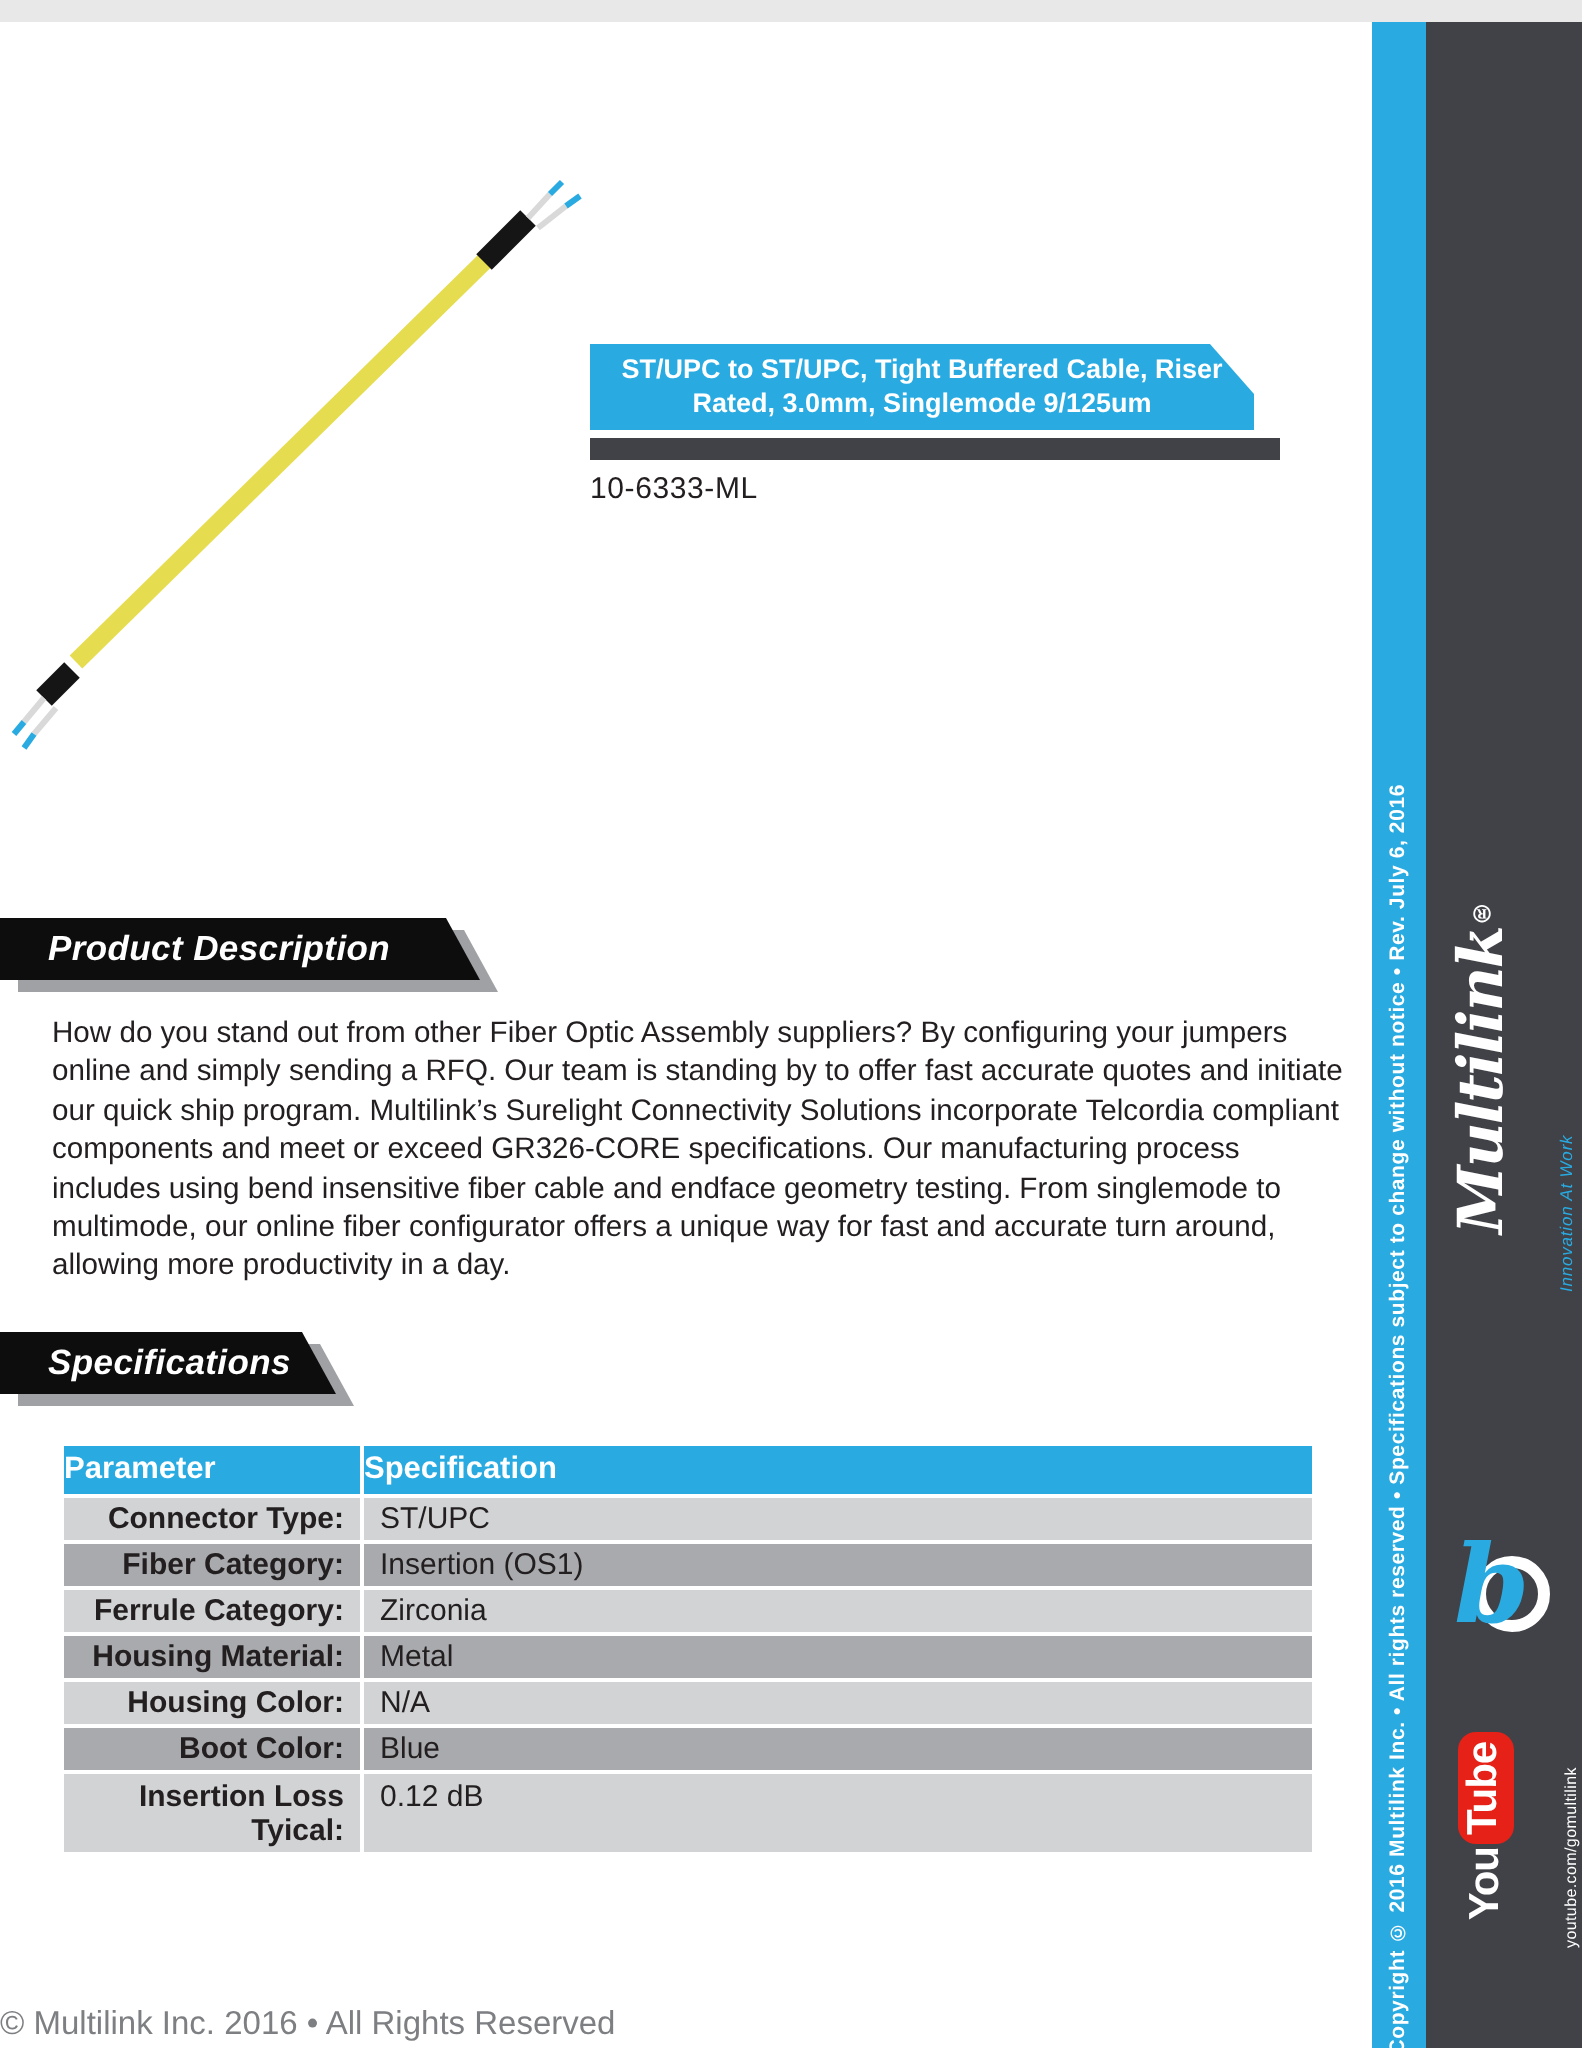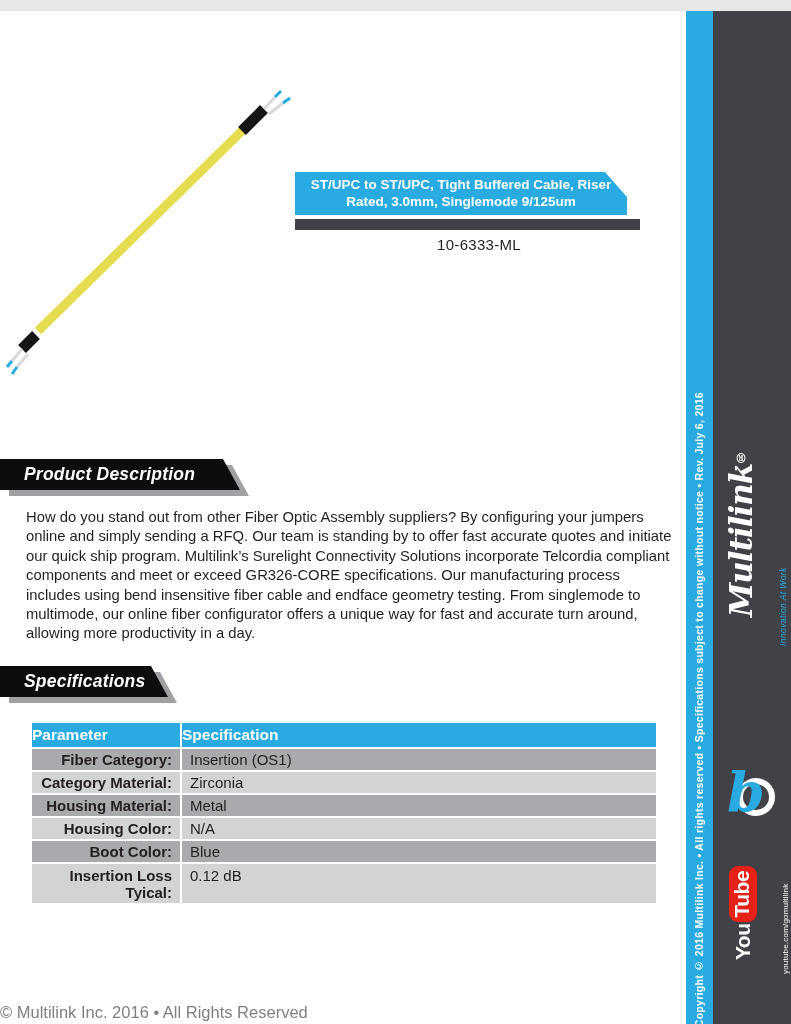--- a/index.html
+++ b/index.html
@@ -30,21 +30,21 @@
             color:#fff; font-size:8px; letter-spacing:.2px; white-space:nowrap; }
 
   
   .cable { position:absolute; left:5px; top:78px; }
 
   
   .title-banner { position:absolute; left:295px; top:161px; width:332px; height:43px; background:#29abe2;
                   clip-path:polygon(0 0, calc(100% - 22px) 0, 100% 58%, 100% 100%, 0 100%);
                   color:#fff; font-weight:bold; font-size:13.5px; text-align:center; padding-top:4px; line-height:17px; }
   .title-bar { position:absolute; left:295px; top:208px; width:345px; height:11px; background:#414247; }
-  .part-number { position:absolute; left:313px; top:225px; width:332px; text-align:center;
+  .part-number { position:absolute; left:295px; top:225px; width:332px; 
                  font-size:15px; color:#231f20; letter-spacing:.3px; }
 
   
   .section-banner { position:absolute; left:0; height:31px;font-style:italic; }
   .section-banner .shadow { position:absolute; left:9px; top:6px; width:100%; height:100%; background:#9fa1a4;
                             clip-path:polygon(0 0, calc(100% - 17px) 0, 100% 100%, 0 100%); }
   .section-banner .face { position:absolute; left:0; top:0; width:100%; height:100%; background:#0d0d0d;
                           clip-path:polygon(0 0, calc(100% - 17px) 0, 100% 100%, 0 100%);
                           color:#fff; font-weight:bold; font-size:17.5px; line-height:31px; padding-left:24px;
                           letter-spacing:.2px; }
@@ -103,26 +103,30 @@
   </div>
 
   <table class="specs">
     <thead>
       <tr>
         <th>Parameter</th>
         <th>Specification</th>
       </tr>
     </thead>
     <tbody>
+      <tr class="light">
+        <td class="param">Connector Type:</td>
+        <td class="spec">ST/UPC</td>
+      </tr>
       <tr class="dark">
         <td class="param">Fiber Category:</td>
         <td class="spec">Insertion (OS1)</td>
       </tr>
       <tr class="light">
-        <td class="param">Category Material:</td>
+        <td class="param">Ferrule Category:</td>
         <td class="spec">Zirconia</td>
       </tr>
       <tr class="dark">
         <td class="param">Housing Material:</td>
         <td class="spec">Metal</td>
       </tr>
       <tr class="light">
         <td class="param">Housing Color:</td>
         <td class="spec">N/A</td>
       </tr>

